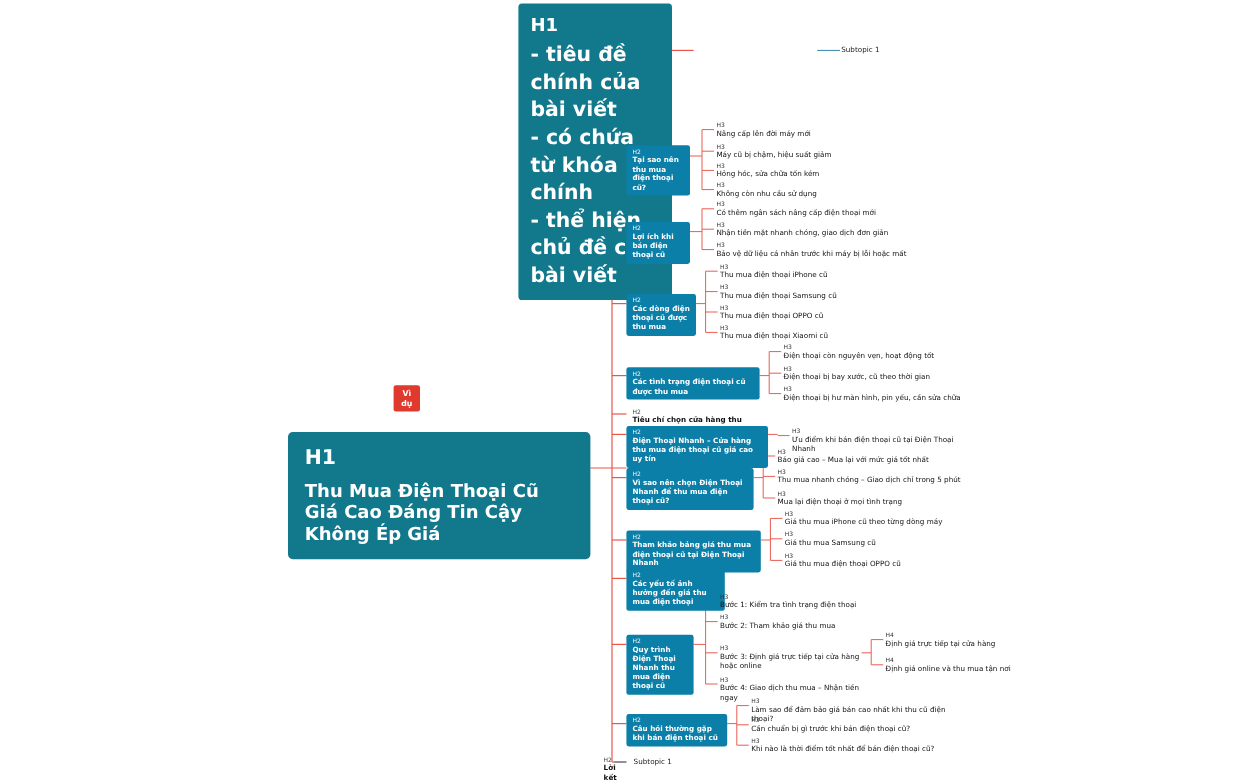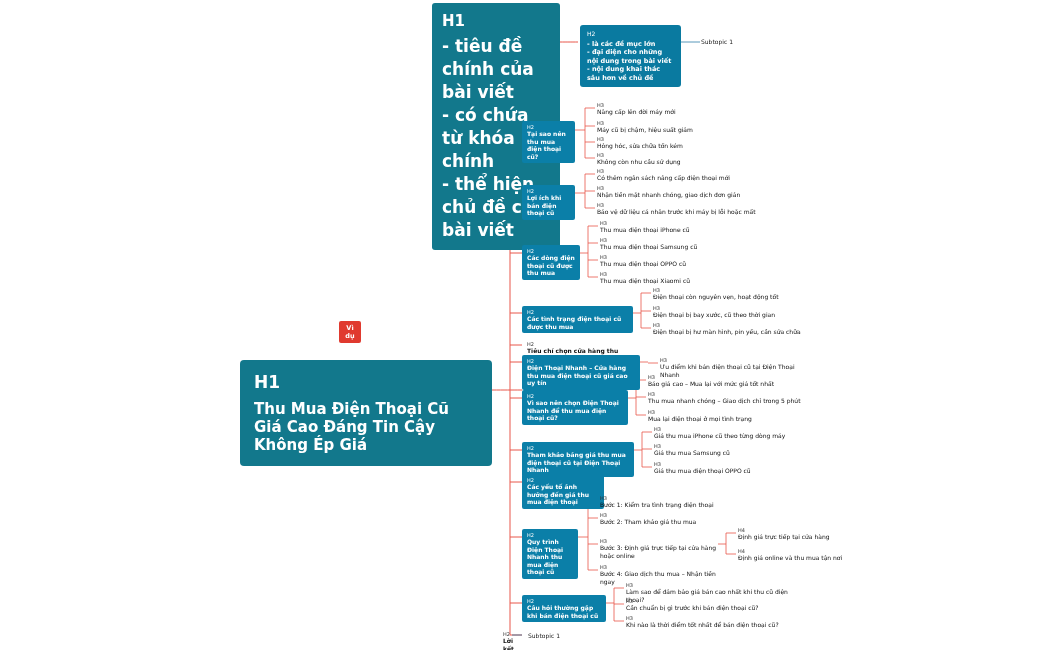--- a/index.html
+++ b/index.html
@@ -112,30 +112,24 @@
     </g>
   </svg>
 
   <div class="node teal" style="left:432px;top:3px;width:128px;">
     <span class="h">H1</span>
     <span class="body">- tiêu đề chính của bài viết
 - có chứa từ khóa chính
 - thể hiện chủ đề của bài viết</span>
   </div>
 
-  <div class="node teal2" style="left:580px;top:25px;width:101px;">
-    <span class="tag">H2</span>
-    <span class="body">- là các đề mục lớn
-- đại diện cho những nội dung trong bài viết
-- nội dung khai thác sâu hơn về chủ đề</span>
-  </div>
 
   <div class="node plainlabel" style="left:701px;top:38px;">Subtopic 1</div>
 
-  <div class="node redbox" style="left:339px;top:321px;width:22px;">Vì dụ</div>
+  <div class="node redbox" style="left:328px;top:321px;width:22px;">Vì dụ</div>
 
   <div class="node root" style="left:240px;top:360px;width:252px;">
     <span class="h">H1</span>
     <span class="t">Thu Mua Điện Thoại Cũ Giá Cao Đáng Tin Cậy Không Ép Giá</span>
   </div>
 
   <div class="node h2box" style="left:522px;top:121px;width:53px;">
     <span class="tag">H2</span>
     <span class="lbl">Tại sao nên thu mua điện thoại cũ?</span>
   </div>

